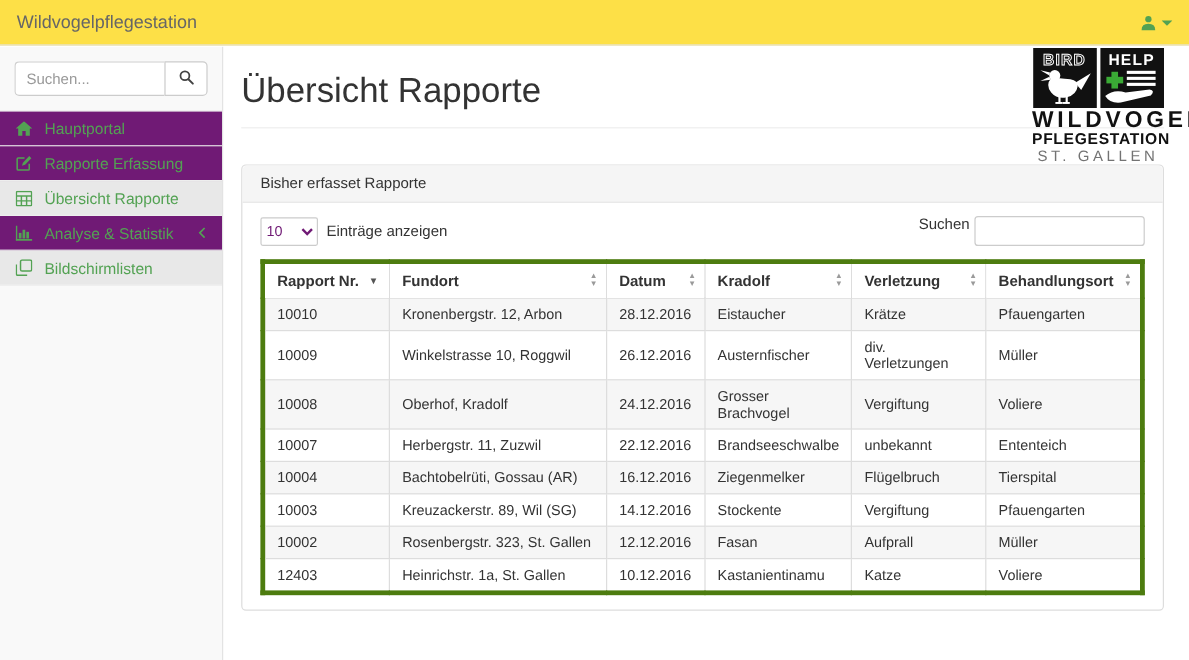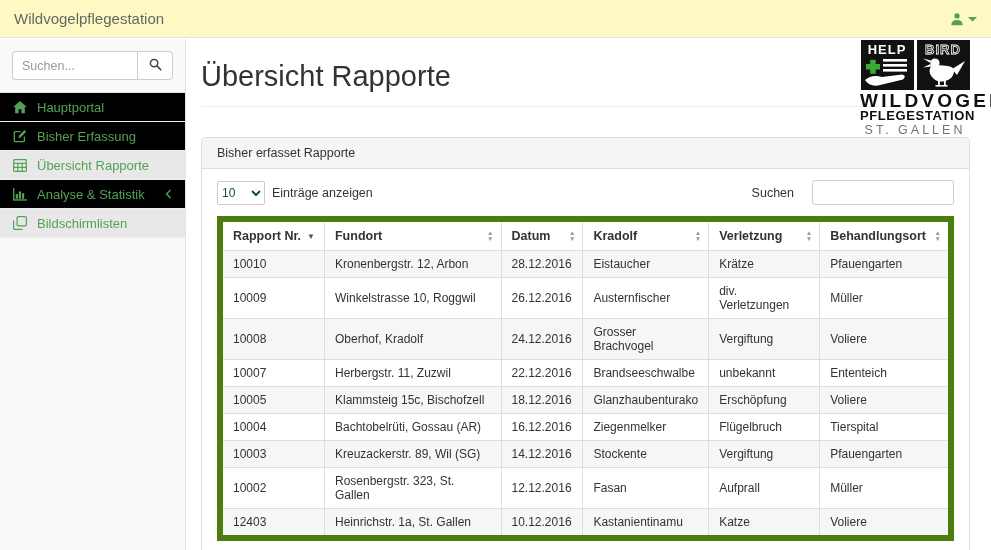--- a/index.html
+++ b/index.html
@@ -2,41 +2,41 @@
 <html><head>
 <meta charset="utf-8">
 <style>
   * { box-sizing: border-box; margin: 0; padding: 0; }
   html,body { background:#fff; }
   body { font-family: "Liberation Sans", sans-serif; color:#333; }
   .app { position:relative; width:991px; height:550px; background:#fff; overflow:hidden; }
 
   
   .navbar { position:absolute; top:0; left:0; width:991px; height:38px;
-            background:#fef9c3; border-bottom:1px solid #e3e3e3; display:flex;
+            background:#fde047; border-bottom:1px solid #e3e3e3; display:flex;
             align-items:center; justify-content:space-between; padding:0 14px; }
   .brand { font-size:15px; color:#666; }
   .user-menu { display:flex; align-items:center; gap:4px; cursor:pointer; }
   .user-menu svg { display:block; }
 
   
   .sidebar { position:absolute; top:39px; left:0; width:186px; height:511px;
              background:#f9f9f9; border-right:1px solid #e3e3e3; }
   .side-search { display:flex; margin:12px; height:29px; }
   .side-search input { flex:1; min-width:0; border:1px solid #ccc; border-right:none;
              border-radius:4px 0 0 4px; padding:4px 9px; font-size:12.5px; color:#555;
              font-family:"Liberation Sans",sans-serif; background:#fff; outline:none; }
   .side-search input::placeholder { color:#999; }
   .side-search button { width:36px; border:1px solid #ccc; background:#fff;
              border-radius:0 4px 4px 0; cursor:pointer; display:flex;
              align-items:center; justify-content:center; }
   .menu { border-top:1px solid #e8e8e8; }
   .menu-item { display:flex; align-items:center; height:29px; padding:0 13px;
              font-size:13px; color:#53a253; border-bottom:1px solid #eeeeee;
-             cursor:pointer; background:#000000; }
+             cursor:pointer; background:#701a75; }
   .menu-item.active { background:#e8e8e8; }
   .menu-item .mi-icon { width:16px; margin-right:8px; display:flex; align-items:center; }
   .menu-item .chev { margin-left:auto; display:flex; align-items:center; }
 
   
   .content { position:absolute; top:39px; left:187px; width:804px; height:511px;
              background:#fff; padding:0 21px 0 14px; }
   h1.page-title { margin-top:21px; font-size:29px; font-weight:500; color:#333; letter-spacing:0; }
   .page-rule { border:none; border-top:1px solid #eee; margin:13px 0 0 0; }
 
@@ -53,26 +53,26 @@
 
   
   .panel { margin-top:30px; border:1px solid #ddd; border-radius:4px; background:#fff; }
   .panel-heading { background:#f5f5f5; border-bottom:1px solid #ddd; border-radius:4px 4px 0 0;
              padding:8px 15px; font-size:12.5px; color:#333; }
   .panel-body { padding:11px 15px 12px 15px; }
 
   .controls { display:flex; justify-content:space-between; align-items:center; margin-bottom:11px; }
   .length-ctl { display:flex; align-items:center; gap:7px; font-size:12.5px; color:#333; }
   .length-ctl select { width:48px; height:24px; border:1px solid #ccc; border-radius:2px;
-             font-size:12px; color:#14532d; font-family:"Liberation Sans",sans-serif; background:#fff; }
-  .search-ctl { display:flex; align-items:center; gap:18px; font-size:12.5px; color:#333; }
+             font-size:12px; color:#701a75; font-family:"Liberation Sans",sans-serif; background:#fff; }
+  .search-ctl { display:flex; align-items:flex-start; gap:4px; font-size:12.5px; color:#333; }
   .search-ctl input { width:142px; height:25px; border:1px solid #ccc; border-radius:3px;
              padding:3px 7px; font-size:12px; font-family:"Liberation Sans",sans-serif; outline:none; }
 
-  table.reports { width:100%; border-collapse:collapse; border:6px solid #4d7c0f; }
+  table.reports { width:100%; border-collapse:collapse; border:4px solid #4d7c0f; }
   table.reports th { position:relative; text-align:left; font-size:12.5px; font-weight:bold;
              color:#333; padding:7px 22px 7px 10px; border:1px solid #ddd; background:#fff; cursor:pointer; }
   table.reports td { font-size:12px; color:#333; padding:6px 10px; border:1px solid #ddd; line-height:14px; }
   table.reports tbody tr:nth-child(odd)  { background:#f6f6f6; }
   table.reports tbody tr:nth-child(even) { background:#fff; }
   .sort-both { position:absolute; right:7px; top:50%; transform:translateY(-50%);
              display:flex; flex-direction:column; color:#9a9a9a; }
   .sort-both i { font-style:normal; font-size:6.5px; line-height:6px; }
   .sort-desc { position:absolute; right:9px; top:50%; transform:translateY(-50%);
              font-size:8px; color:#555; }
@@ -120,21 +120,21 @@
         </span>
         <span>Hauptportal</span>
       </div>
       <div class="menu-item">
         <span class="mi-icon">
           <svg width="14" height="14" viewBox="0 0 16 16">
               <path d="M13 8.5 V13.5 Q13 14.5 12 14.5 H2.5 Q1.5 14.5 1.5 13.5 V4 Q1.5 3 2.5 3 H8.5" fill="none" stroke="#53a253" stroke-width="1.5"></path>
               <path d="M6 10.5 L7 7.5 L13 1.2 L15 3.2 L9 9.5 Z" fill="#53a253"></path>
             </svg>
         </span>
-        <span>Bisher Erfassung</span>
+        <span>Rapporte Erfassung</span>
       </div>
       <div class="menu-item active">
         <span class="mi-icon">
           <svg width="14" height="13" viewBox="0 0 16 15">
               <rect x="0.7" y="0.7" width="14.6" height="13.6" rx="1" fill="none" stroke="#53a253" stroke-width="1.4"></rect>
               <line x1="0.7" y1="5" x2="15.3" y2="5" stroke="#53a253" stroke-width="1.4"></line>
               <line x1="0.7" y1="9.7" x2="15.3" y2="9.7" stroke="#53a253" stroke-width="1.4"></line>
               <line x1="5.5" y1="5" x2="5.5" y2="14.3" stroke="#53a253" stroke-width="1.4"></line>
               <line x1="10.5" y1="5" x2="10.5" y2="14.3" stroke="#53a253" stroke-width="1.4"></line>
             </svg>
@@ -167,49 +167,49 @@
         </span>
         <span>Bildschirmlisten</span>
       </div>
     </nav>
   </aside>
 
   <main class="content">
 
     <div class="logo">
       <div class="logo-tiles">
-        <div class="tile">
-          <span class="tile-word">HELP</span>
-          <span>
-            <svg width="47" height="30" viewBox="0 0 47 30">
-              <rect x="2" y="7" width="14" height="5.5" fill="#3aaa35"></rect>
-              <rect x="6.2" y="2.8" width="5.5" height="14" fill="#3aaa35"></rect>
-              <rect x="19" y="2" width="24" height="2.6" fill="#fff"></rect>
-              <rect x="19" y="7" width="24" height="2.6" fill="#fff"></rect>
-              <rect x="19" y="12" width="24" height="2.6" fill="#fff"></rect>
-              <path d="M1 23 Q8 17 18 20 L38 17.5 Q43 18.5 39 22.5 L14 28.5 Q5 29.5 1 23 Z" fill="#fff"></path>
-            </svg>
-          </span>
-        </div>
         <div class="tile">
           <span class="tile-word outline">BIRD</span>
           <span>
             <svg width="47" height="30" viewBox="0 0 47 30">
               <circle cx="15" cy="6" r="4.6" fill="#fff"></circle>
               <path d="M11 3.5 L3 1.5 L10.5 6 Z" fill="#fff"></path>
               <path d="M10.5 7 L3 10.5 L11.5 9.5 Z" fill="#fff"></path>
               <path d="M12 8 Q7 14 12 20 Q17 26 25 24 Q33 22 34 15 Q34.5 10 28 9 Q18 8 12 8 Z" fill="#fff"></path>
               <path d="M32 12 L45 4 L37 18 Z" fill="#fff"></path>
               <rect x="18" y="23" width="1.8" height="6" fill="#fff"></rect>
               <rect x="24" y="23" width="1.8" height="6" fill="#fff"></rect>
               <rect x="15.5" y="28" width="6" height="1.6" fill="#fff"></rect>
               <rect x="21.5" y="28" width="6" height="1.6" fill="#fff"></rect>
             </svg>
           </span>
         </div>
+        <div class="tile">
+          <span class="tile-word">HELP</span>
+          <span>
+            <svg width="47" height="30" viewBox="0 0 47 30">
+              <rect x="2" y="7" width="14" height="5.5" fill="#3aaa35"></rect>
+              <rect x="6.2" y="2.8" width="5.5" height="14" fill="#3aaa35"></rect>
+              <rect x="19" y="2" width="24" height="2.6" fill="#fff"></rect>
+              <rect x="19" y="7" width="24" height="2.6" fill="#fff"></rect>
+              <rect x="19" y="12" width="24" height="2.6" fill="#fff"></rect>
+              <path d="M1 23 Q8 17 18 20 L38 17.5 Q43 18.5 39 22.5 L14 28.5 Q5 29.5 1 23 Z" fill="#fff"></path>
+            </svg>
+          </span>
+        </div>
       </div>
       <div class="logo-line2">WILDVOGEL</div>
       <div class="logo-line3">PFLEGESTATION</div>
       <div class="logo-line4">ST. GALLEN</div>
     </div>
 
     <h1 class="page-title">Übersicht Rapporte</h1>
     <hr class="page-rule">
 
     <section class="panel">
@@ -308,28 +308,20 @@
               </tr>
               <tr>
                 <td>10007</td>
                 <td>Herbergstr. 11, Zuzwil</td>
                 <td>22.12.2016</td>
                 <td>Brandseeschwalbe</td>
                 <td>unbekannt</td>
                 <td>Ententeich</td>
               </tr>
               <tr>
-                <td>10005</td>
-                <td>Klammsteig 15c, Bischofzell</td>
-                <td>18.12.2016</td>
-                <td>Glanzhaubenturako</td>
-                <td>Erschöpfung</td>
-                <td>Voliere</td>
-              </tr>
-              <tr>
                 <td>10004</td>
                 <td>Bachtobelrüti, Gossau (AR)</td>
                 <td>16.12.2016</td>
                 <td>Ziegenmelker</td>
                 <td>Flügelbruch</td>
                 <td>Tierspital</td>
               </tr>
               <tr>
                 <td>10003</td>
                 <td>Kreuzackerstr. 89, Wil (SG)</td>

